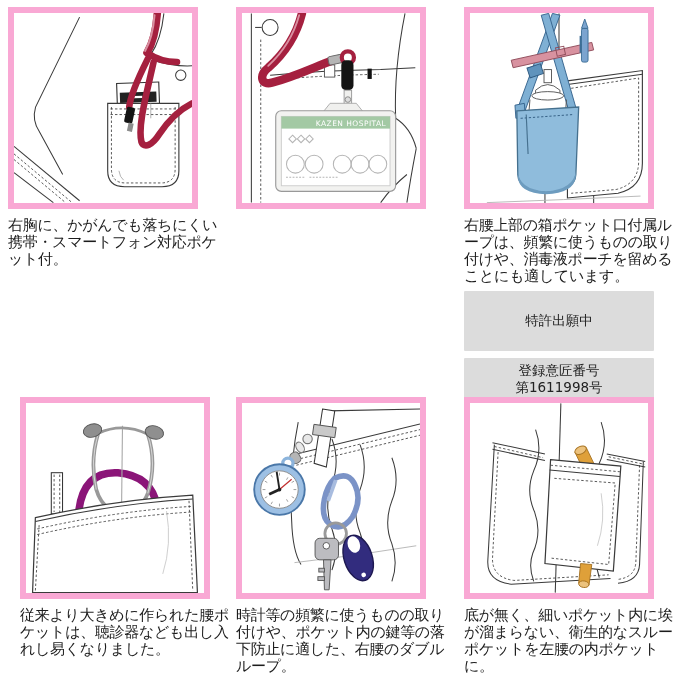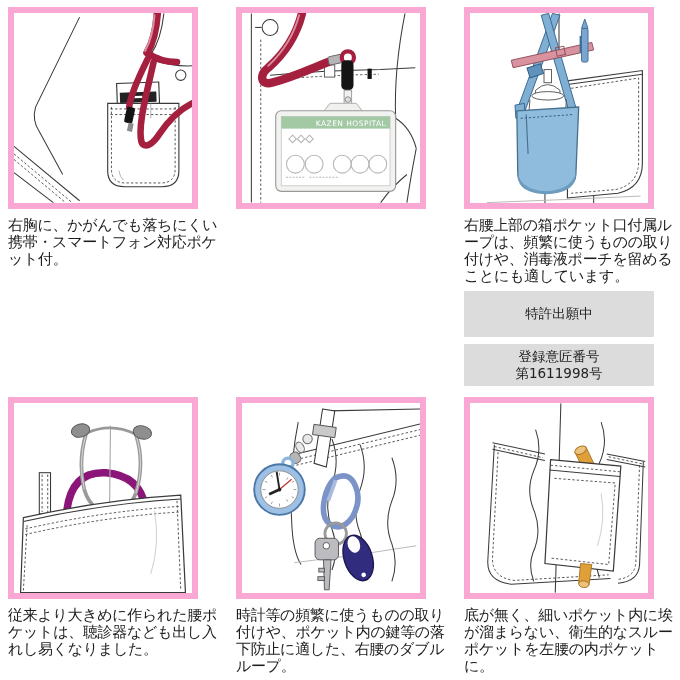--- a/index.html
+++ b/index.html
@@ -3,35 +3,35 @@
 <meta charset="utf-8">
 <style>
   html,body{margin:0;padding:0;}
   body{
     width:680px;height:680px;background:#ffffff;
     font-family:"DejaVu Sans","Liberation Sans",sans-serif;
     color:#1c1c1c;position:relative;overflow:hidden;
   }
   .panel{position:absolute;width:216px;}
   .p1{left:8px;top:7px;}  .p2{left:236px;top:7px;}  .p3{left:464px;top:7px;}
-  .p4{left:8px;top:397px;} .p5{left:236px;top:397px;} .p6{left:464px;top:397px;}
+  .p4{left:20px;top:397px;} .p5{left:236px;top:397px;} .p6{left:464px;top:397px;}
   .frame{
     width:190px;height:202px;border:6px solid #f9a8d4;background:#fff;
     box-sizing:border-box;overflow:hidden;
   }
   .frame svg{display:block;width:100%;height:100%;}
   .caption{
     width:216px;margin-top:8px;font-size:15px;line-height:17px;
     letter-spacing:-0.3px;color:#1c1c1c;text-align:left;
   }
   .tag{
     width:190px;background:#dcdcdc;text-align:center;box-sizing:border-box;
     font-size:13.5px;color:#222;border-radius:1px;
   }
-  .tag.single{margin-top:6px;padding:14px 0;}
+  .tag.single{margin-top:6px;padding:21px 0;}
   .tag.double{margin-top:7px;padding:4px 16px;line-height:17px;}
   .ln{stroke:#3a3a3a;stroke-width:1.1;fill:none;}
   .dsh{stroke:#3a3a3a;stroke-width:0.9;fill:none;stroke-dasharray:2.6 2.2;}
 </style>
 </head>
 <body>
 
 <div class="panel p1">
   <div class="frame">
     <svg viewBox="0 0 190 202">

